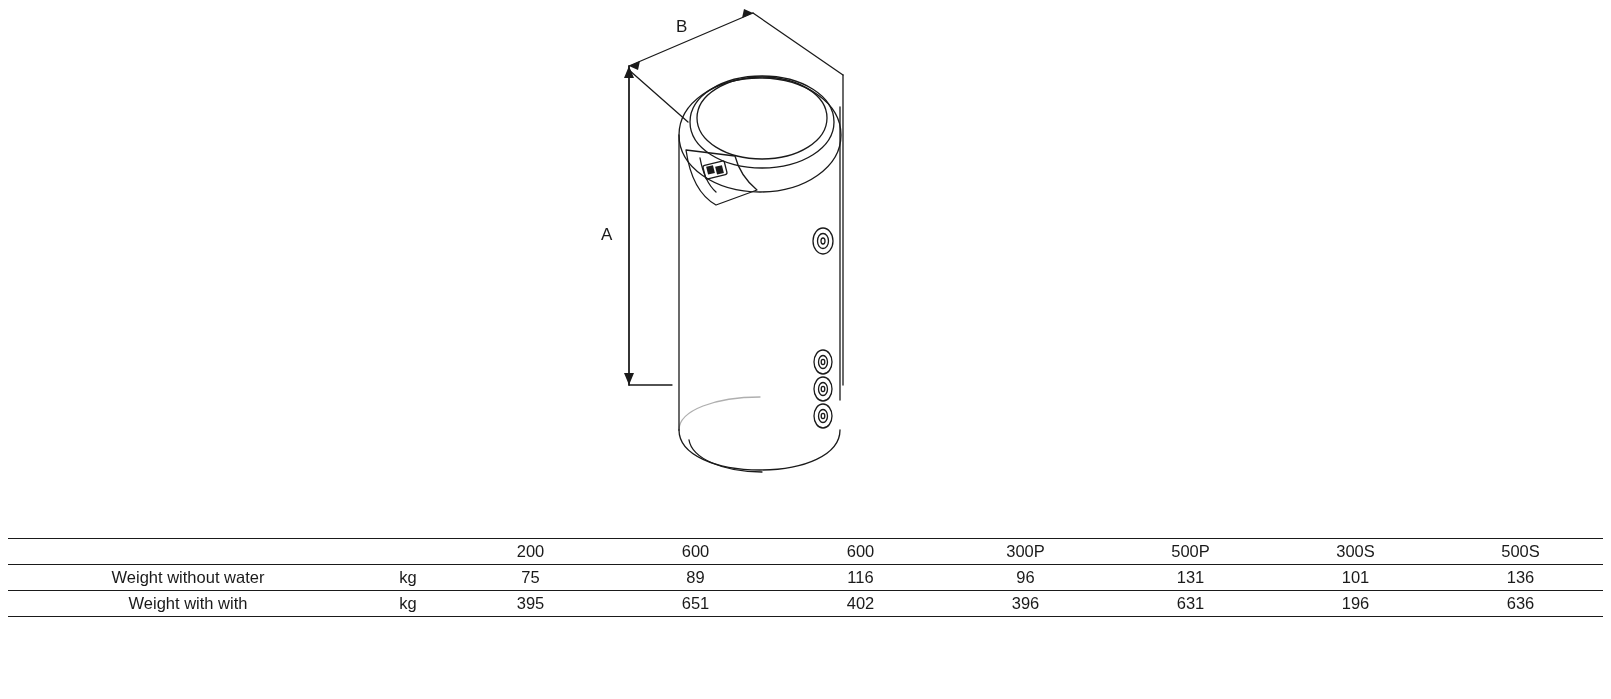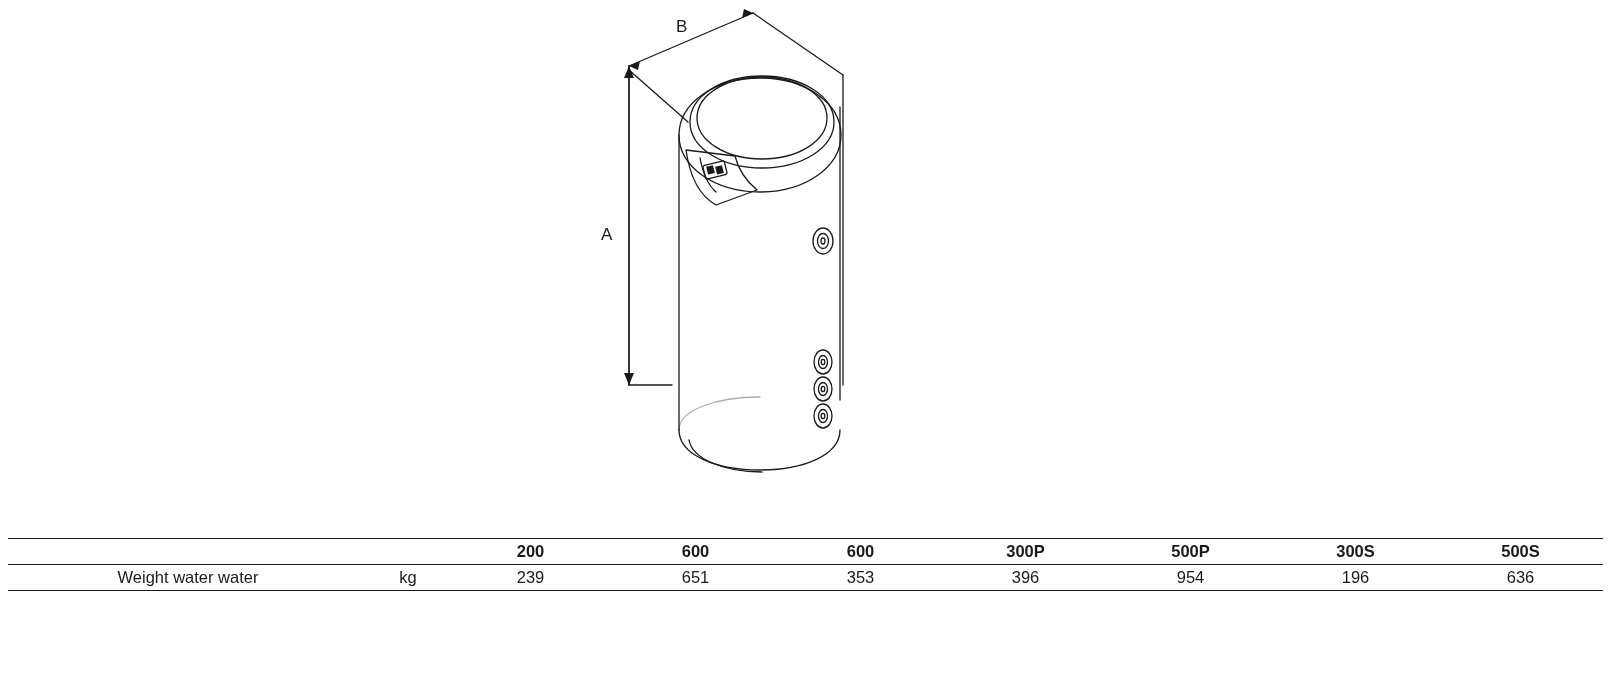--- a/index.html
+++ b/index.html
@@ -51,21 +51,21 @@
   }
   #spec-table td, #spec-table th {
     padding: 2px 6px;
     font-weight: normal;
     text-align: center;
     vertical-align: middle;
     height: 26px;
     box-sizing: border-box;
   }
   #spec-table thead th {
-    font-weight: bold;
+    font-weight: normal;
     font-size: 16.5px;
     border-bottom: 1.5px solid #1a1a1a;
     border-top: 1.5px solid #1a1a1a;
     padding-top: 3px;
     padding-bottom: 3px;
   }
   #spec-table thead th.hdr-blank-label,
   #spec-table thead th.hdr-blank-unit {
     border-top: 1.5px solid #1a1a1a;
     border-bottom: 1.5px solid #1a1a1a;
@@ -186,26 +186,37 @@
         <th class="col-hdr">600</th>
         <th class="col-hdr">600</th>
         <th class="col-hdr">300P</th>
         <th class="col-hdr">500P</th>
         <th class="col-hdr">300S</th>
         <th class="col-hdr">500S</th>
       </tr>
     </thead>
     <tbody>
       <tr>
-        <td class="row-label">Weight water water</td>
+        <td class="row-label">Weight without water</td>
         <td class="row-unit">kg</td>
-        <td class="val">239</td>
+        <td class="val">75</td>
+        <td class="val">89</td>
+        <td class="val">116</td>
+        <td class="val">96</td>
+        <td class="val">131</td>
+        <td class="val">101</td>
+        <td class="val">136</td>
+      </tr>
+      <tr>
+        <td class="row-label">Weight with with</td>
+        <td class="row-unit">kg</td>
+        <td class="val">395</td>
         <td class="val">651</td>
-        <td class="val">353</td>
+        <td class="val">402</td>
         <td class="val">396</td>
-        <td class="val">954</td>
+        <td class="val">631</td>
         <td class="val">196</td>
         <td class="val">636</td>
       </tr>
     </tbody>
   </table>
 
 </div>
 
 </body></html>

